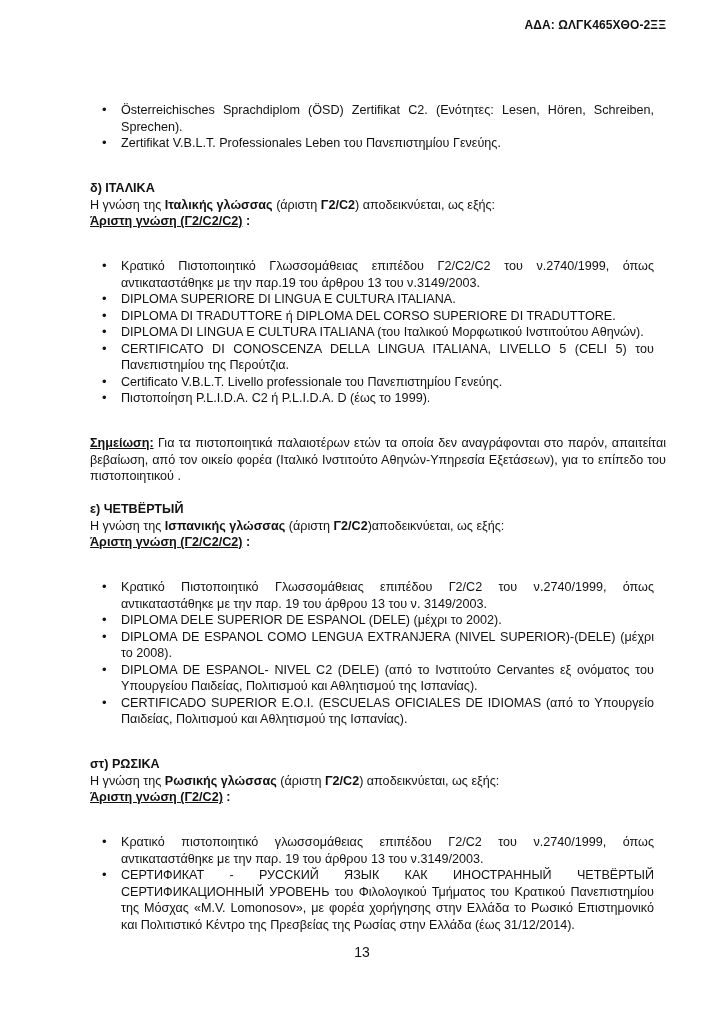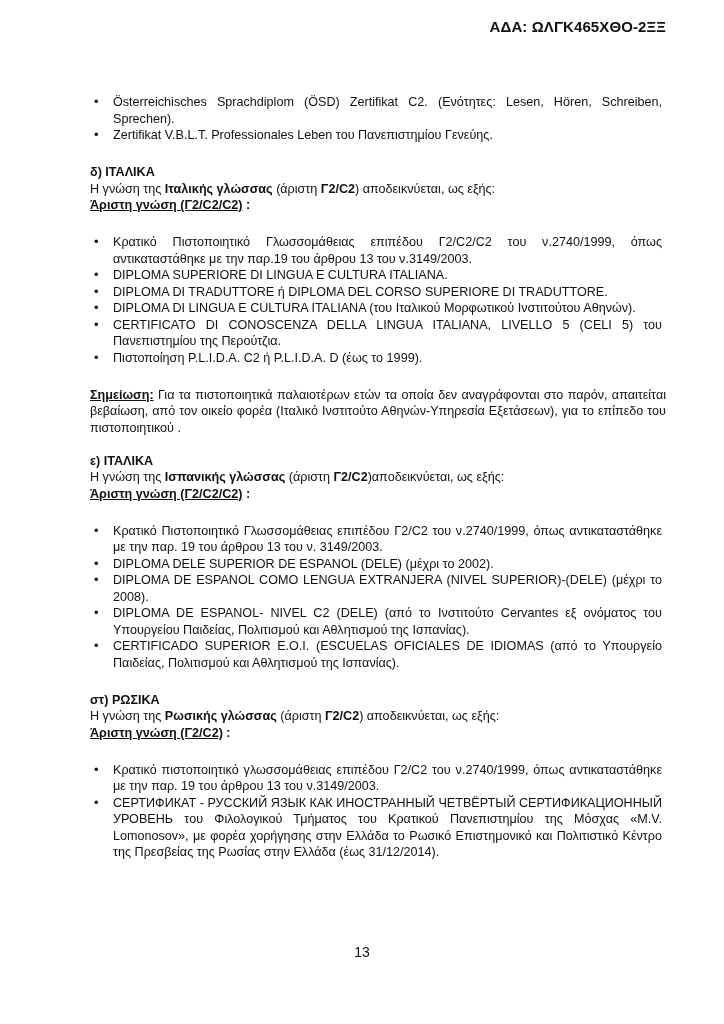--- a/index.html
+++ b/index.html
@@ -1,20 +1,20 @@
 <!DOCTYPE html>
 <html><head>
 <meta charset="utf-8">
 <style>
   html, body { margin: 0; padding: 0; background: #ffffff; }
   body { width: 724px; height: 1024px; position: relative; overflow: hidden;
          font-family: "Liberation Sans", "DejaVu Sans", sans-serif; color: #111; }
-  .ada { position: absolute; top: 18px; right: 58px; font-weight: bold; font-size: 15px; letter-spacing: 0.1px; }
+  .ada { position: absolute; top: 18px; right: 58px; font-weight: bold; font-size: 12px; letter-spacing: 0.1px; }
   .content { position: absolute; left: 90px; top: 90px; width: 576px; font-size: 12.6px; line-height: 16.5px; }
-  ul { margin: 4px; padding: 0; list-style: none; }
+  ul { margin: 12px; padding: 0; list-style: none; }
   li { position: relative; padding-left: 19px; text-align: justify; text-align-last: left; }
   li::before { content: "\2022"; position: absolute; left: 0; top: 0; font-size: 13px; }
   .gap { height: 16.5px; }
   .h { font-weight: bold; }
   .intro b { font-weight: bold; margin-top: 23px; }
   .u { font-weight: bold; text-decoration: underline; }
   .note { text-align: justify; text-align-last: left; }
   .note .nl { font-weight: bold; text-decoration: underline; }
   .pagenum { position: absolute; top: 944px; left: 0; width: 724px; text-align: center; font-size: 14px; }
 </style>
@@ -36,30 +36,31 @@
     <div class="h">δ) ΙΤΑΛΙΚΑ</div>
     <div class="intro"><span>Η γνώση της </span><b>Ιταλικής γλώσσας</b><span> (άριστη </span><b>Γ2/C2</b><span>)  αποδεικνύεται, ως εξής:</span></div>
     <div><span class="u">Άριστη γνώση (Γ2/C2/C2)</span><b> :</b></div>
     <div class="gap"></div>
     <ul>
       <li>Κρατικό Πιστοποιητικό Γλωσσομάθειας επιπέδου Γ2/C2/C2 του ν.2740/1999, όπως αντικαταστάθηκε με την παρ.19 του άρθρου 13 του ν.3149/2003.</li>
       <li>DIPLOMA SUPERIORE DI LINGUA E CULTURA ITALIANA.</li>
       <li>DIPLOMA DI TRADUTTORE ή DIPLOMA DEL CORSO SUPERIORE DI TRADUTTORE.</li>
       <li>DIPLOMA DI LINGUA E CULTURA ITALIANA (του Ιταλικού Μορφωτικού Ινστιτούτου Αθηνών).</li>
       <li>CERTIFICATO DI CONOSCENZA DELLA LINGUA ITALIANA, LIVELLO 5 (CELI 5) του Πανεπιστημίου της Περούτζια.</li>
+      <li>Certificato V.B.L.T. Livello professionale του Πανεπιστημίου Γενεύης.</li>
       <li>Πιστοποίηση P.L.I.D.A. C2 ή  P.L.I.D.A. D (έως το 1999).</li>
     </ul>
     <div class="gap"></div>
     <div class="note"><span class="nl">Σημείωση:</span><span>  Για τα πιστοποιητικά παλαιοτέρων ετών τα οποία δεν αναγράφονται στο παρόν, απαιτείται βεβαίωση, από τον οικείο φορέα (Ιταλικό Ινστιτούτο Αθηνών-Υπηρεσία Εξετάσεων), για το επίπεδο του πιστοποιητικού .</span></div>
   </section>
 
   <div class="gap"></div>
 
   <section>
-    <div class="h">ε)  ΙΤΑΛΙΚΑ</div>
+    <div class="h">ε)  ЧЕТВЁРТЫЙ</div>
     <div class="intro"><span>Η γνώση της </span><b>Ισπανικής γλώσσας</b><span> (άριστη </span><b>Γ2/C2</b><span>)αποδεικνύεται, ως εξής:</span></div>
     <div><span class="u">Άριστη γνώση (Γ2/C2/C2)</span><b> :</b></div>
     <div class="gap"></div>
     <ul>
       <li>Κρατικό Πιστοποιητικό Γλωσσομάθειας επιπέδου Γ2/C2 του ν.2740/1999, όπως αντικαταστάθηκε με την παρ. 19 του άρθρου 13 του ν. 3149/2003.</li>
       <li>DIPLOMA DELE SUPERIOR DE ESPANOL (DELE) (μέχρι το 2002).</li>
       <li>DIPLOMA DE ESPANOL COMO LENGUA EXTRANJERA (NIVEL SUPERIOR)-(DELE) (μέχρι το 2008).</li>
       <li>DIPLOMA DE ESPANOL- NIVEL C2 (DELE) (από το Ινστιτούτο Cervantes εξ ονόματος του Υπουργείου Παιδείας, Πολιτισμού και Αθλητισμού της Ισπανίας).</li>
       <li>CERTIFICADO SUPERIOR E.O.I. (ESCUELAS OFICIALES DE IDIOMAS (από το Υπουργείο Παιδείας, Πολιτισμού και Αθλητισμού της Ισπανίας).</li>
     </ul>

